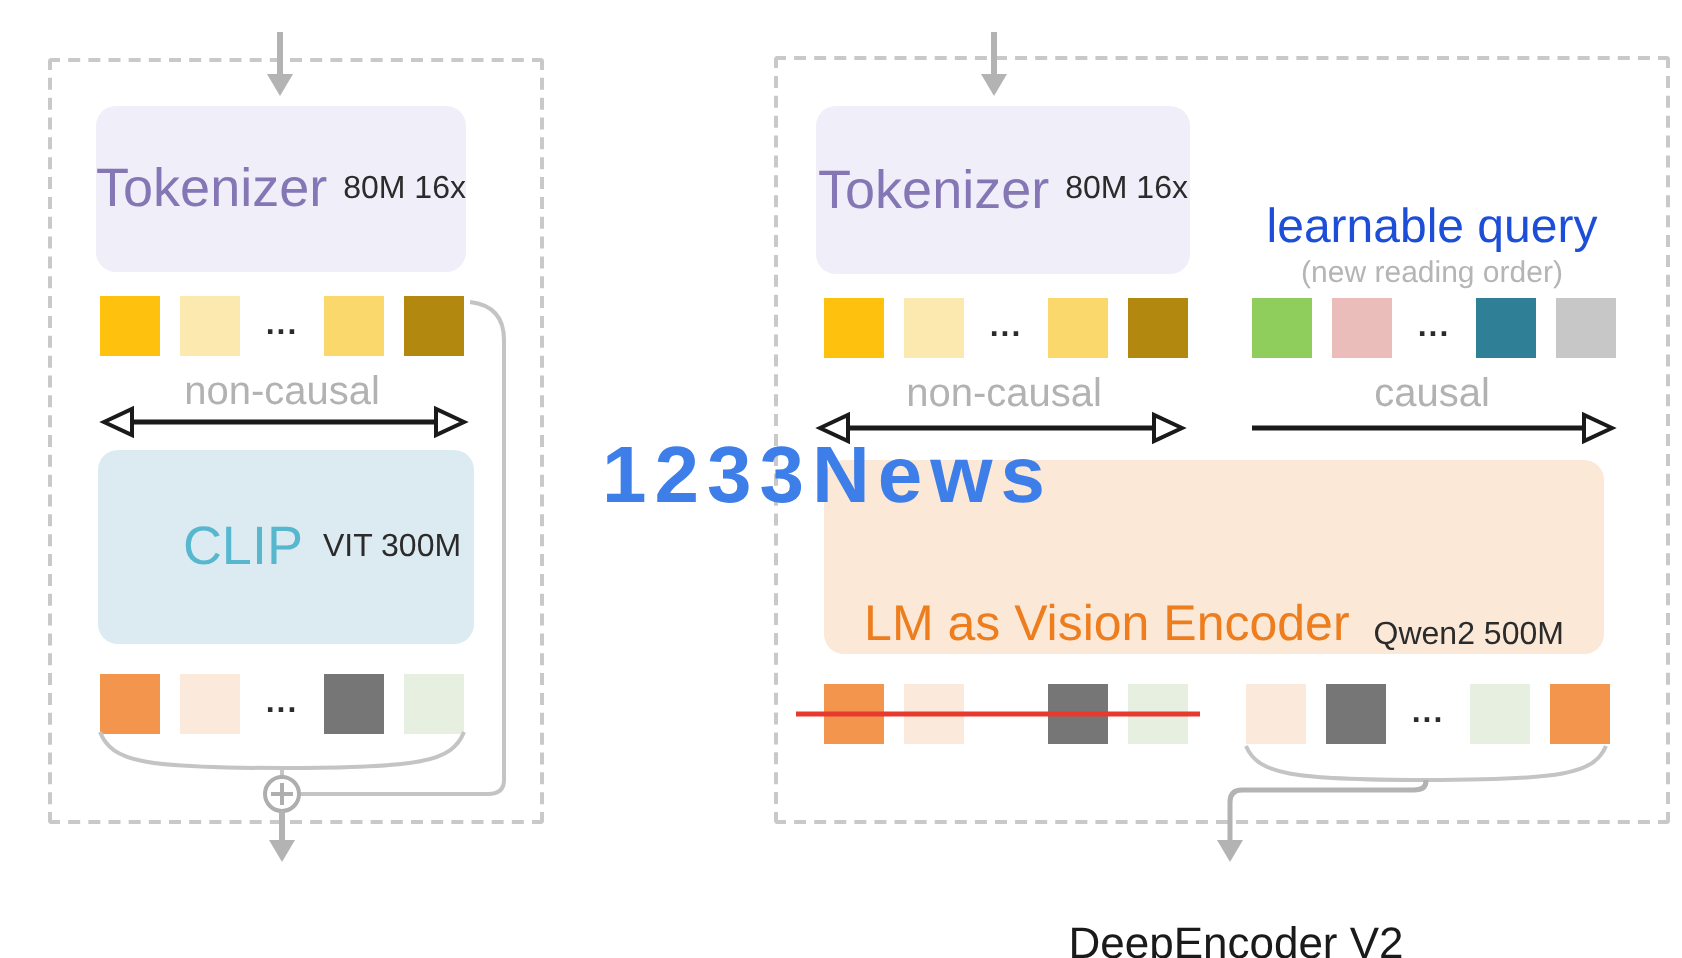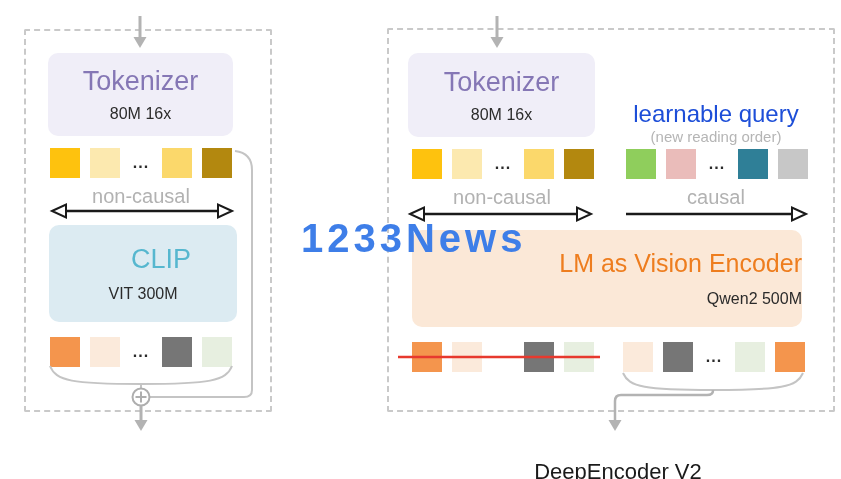--- a/index.html
+++ b/index.html
@@ -1,19 +1,19 @@
 <!DOCTYPE html>
 <html><head>
 <meta charset="utf-8">
 <style>
   html,body{margin:0;padding:0;background:#ffffff;}
   #canvas{position:relative;width:841px;height:479px;background:#ffffff;overflow:hidden;
           font-family:"Liberation Sans",sans-serif;}
   .panel-border{position:absolute;border:2px dashed #c9c9c9;border-radius:2px;}
-  .box{position:absolute;border-radius:10px;display:flex;flex-direction:column;
+  .box{position:absolute;border-radius:10px;display:flex;flex-direction:row;
        align-items:center;justify-content:center;text-align:center;}
   .tokenizer-box{background:#f0eef8;}
   .clip-box{background:#dcebf2;}
   .lm-box{background:#fbe8d7;align-items:flex-end;}
   .box-title{font-weight:400;}
   .tokenizer-title{font-size:27px;color:#8577b5;}
   .clip-title{font-size:27px;color:#56b7cf;margin-left:36px;}
   .lm-title{font-size:25px;color:#ee7d1e;}
   .box-sub{font-size:16px;color:#2b2b2b;}
   .token-row{position:absolute;display:flex;gap:10px;height:30px;}

